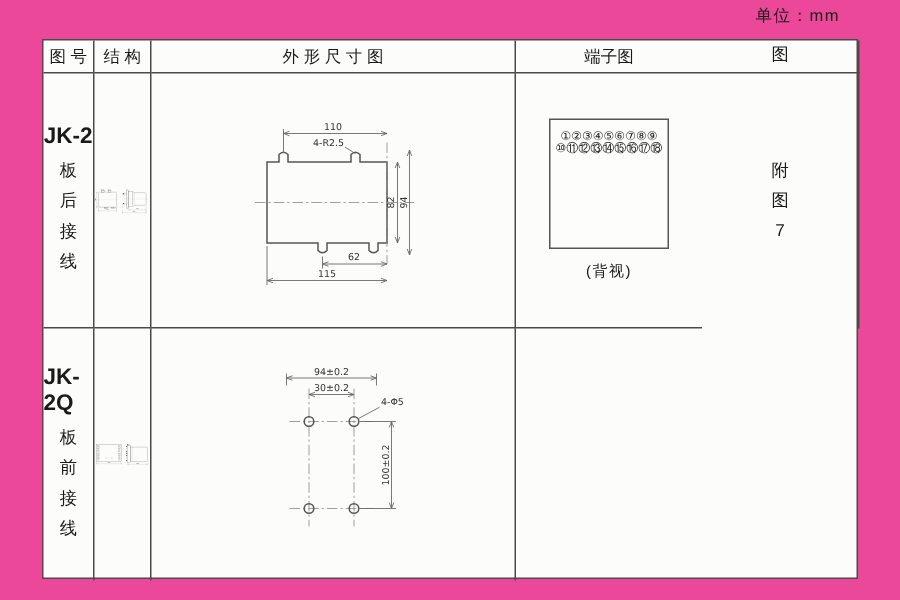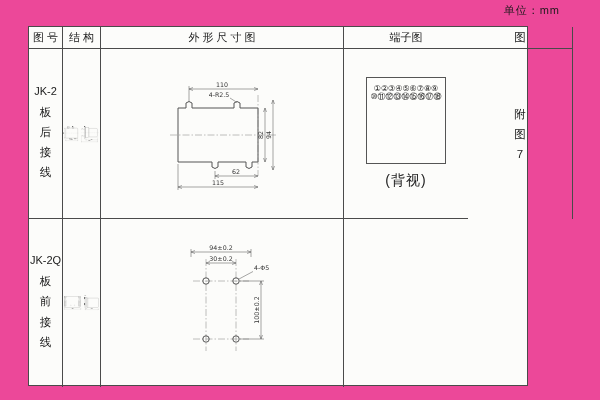--- a/index.html
+++ b/index.html
@@ -1,41 +1,41 @@
 <!DOCTYPE html>
 <html><head>
 <meta charset="utf-8">
 <style>
   html,body{margin:0;padding:0;}
   .page{position:relative;width:600px;height:400px;background:#ec4899;
         font-family:"Liberation Sans","DejaVu Sans",sans-serif;color:#222;overflow:hidden;}
   .unit-label{position:absolute;top:3px;right:40px;font-size:11px;letter-spacing:1px;color:#1a1a1a;}
-  .sheet-table{position:absolute;left:28px;top:26px;width:500px;height:360px;
+  .sheet-table{position:absolute;left:28px;top:26px;width:544px;height:360px;
         display:grid;grid-template-columns:34px 38px 243px 124px 105px;
         grid-template-rows:22px 170px 168px;border:1.5px solid #4a4a4a;box-sizing:border-box;background:#fcfcfa;}
   .cell{box-sizing:border-box;display:flex;align-items:center;justify-content:center;overflow:hidden;}
   .b-r{border-right:1px solid #4a4a4a;}
   .b-b{border-bottom:1px solid #4a4a4a;}
   .head{font-size:11px;color:#1a1a1a;}
   .vtext{white-space:pre-line;text-align:center;font-size:11.5px;line-height:1.75;color:#1a1a1a;}
   .struct{flex-direction:column;}
-  .model{font-size:11px;margin-bottom:5px;color:#1a1a1a;}
+  .model{font-size:15px;margin-bottom:5px;color:#1a1a1a;font-weight:bold;}
   .outline-cell{gap:2px;}
   svg{display:block;}
   .ln{stroke:#555;stroke-width:1;fill:none;}
   .thin{stroke:#6a6a6a;stroke-width:0.6;fill:none;}
   .cl{stroke:#8a8a8a;stroke-width:0.55;fill:none;stroke-dasharray:7 2 1.5 2;}
   svg text{font-size:6.3px;fill:#333;font-family:"DejaVu Sans",sans-serif;}
   .term-box{border:1px solid #555;background:#fdfdfb;display:flex;}
   .tb1{width:78px;height:56px;flex-direction:column;padding:7px 0 22px 0;box-sizing:content-box;}
   .tb1 .trow{font-size:8px;letter-spacing:0;text-align:center;color:#222;line-height:1;}
   .tb2{width:58px;height:82px;justify-content:space-between;padding:5px 6px;}
   .tcol{white-space:pre-line;font-size:6.8px;line-height:1.32;color:#222;}
   .tcol.right{text-align:right;}
-  .view-label{font-size:14px;margin-top:8px;text-align:right;color:#1a1a1a;letter-spacing:1px;}
+  .view-label{font-size:10px;margin-top:8px;text-align:right;color:#1a1a1a;letter-spacing:1px;}
   .term-cell{flex-direction:column;}
 </style>
 </head>
 <body>
 
 <div class="page">
 
   <div class="unit-label">单位：mm</div>
 
   <div class="sheet-table">

